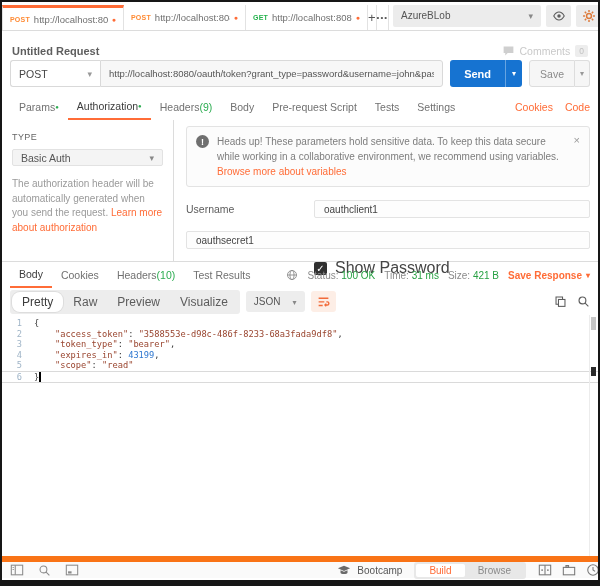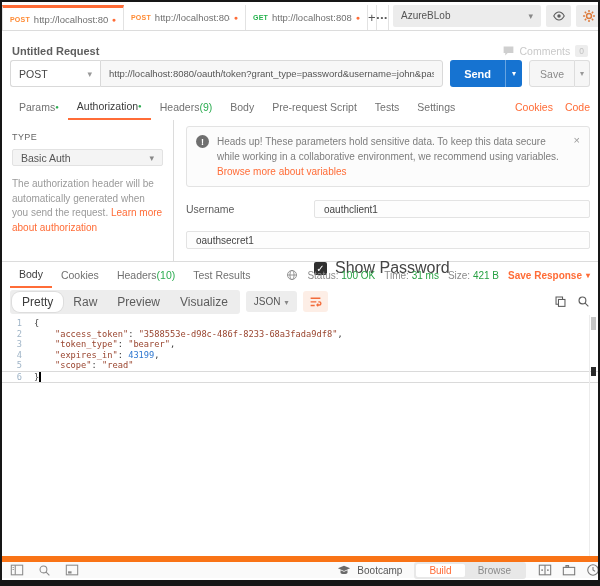--- a/index.html
+++ b/index.html
@@ -74,21 +74,21 @@
   .resp-meta { margin-left:auto; display:flex; align-items:center; gap:9px; font-size:10px; }
   .meta-label { color:#8a8a8a; }
   .meta-val { color:#27a143; }
   .save-resp { color:#ff6c37; font-weight:bold; display:flex; align-items:center; gap:4px; cursor:pointer; }
   .save-resp .caret { font-size:8px; }
 
   .view-bar { display:flex; align-items:center; height:27px; padding:0 8px; gap:6px; flex:0 0 auto; }
   .view-group { display:flex; background:#ededed; border-radius:3px; padding:2px; }
   .vtab { font-size:12px; color:#5c5c5c; padding:3px 10px; border-radius:8px; cursor:pointer; }
   .vtab.active { background:#fff; box-shadow:0 0 0 1px #ddd; color:#3c3c3c; }
-  .fmt-select { display:flex; align-items:flex-end; gap:4px; background:#ededed; border-radius:3px; font-size:10px; color:#555; padding:5px 8px; cursor:pointer; }
+  .fmt-select { display:flex; align-items:flex-end; gap:12px; background:#ededed; border-radius:3px; font-size:10px; color:#555; padding:5px 8px; cursor:pointer; }
   .fmt-select .caret { font-size:8px; color:#888; }
   .wrap-btn { background:#fdeee6; border-radius:3px; padding:4px 6px; display:flex; align-items:center; color:#f26b3a; cursor:pointer; }
   .view-bar-right { margin-left:auto; display:flex; align-items:center; gap:10px; color:#555; }
   .view-bar-right .icon { cursor:pointer; }
 
   
   .editor { flex:1 1 auto; position:relative; font-family:"DejaVu Sans Mono", monospace; font-size:8.7px; line-height:10.5px; padding-top:3px; overflow:hidden; }
   .code-line { display:flex; white-space:pre; }
   .code-line.active { border-top:1px solid #dadada; border-bottom:1px solid #dadada; }
   .ln { width:32px; text-align:right; padding-right:12px; color:#9fb4c7; flex:0 0 auto; user-select:none; }

